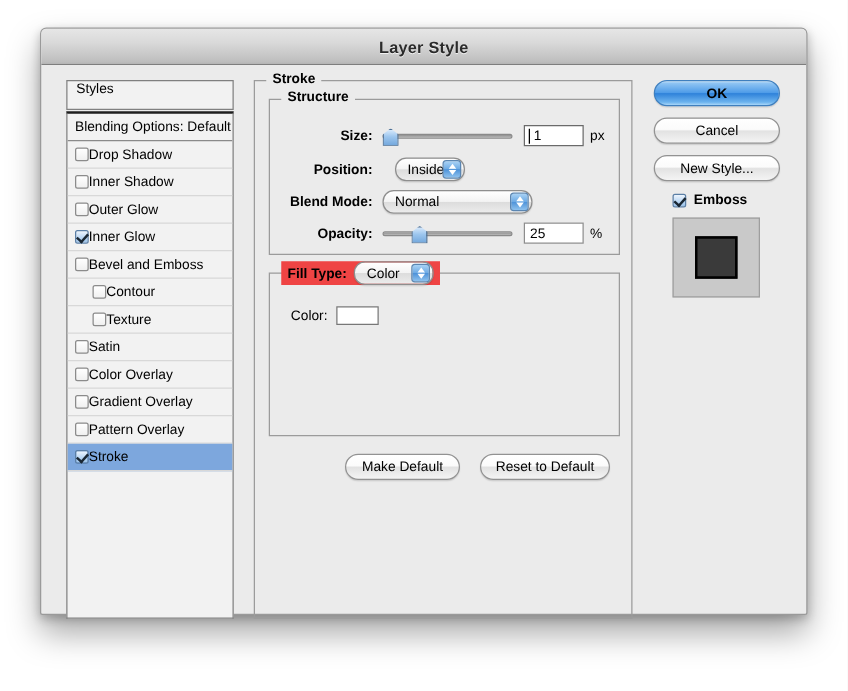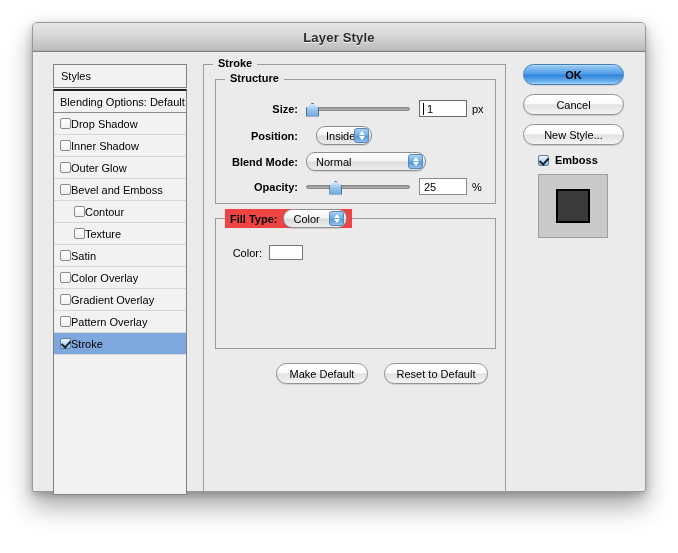--- a/index.html
+++ b/index.html
@@ -53,21 +53,21 @@
   .styles-header {
     position: absolute;
     left: 20px;
     top: 12px;
     width: 134px;
     height: 24px;
     background: #f2f2f2;
     border: 1px solid #808080;
     box-sizing: border-box;
     display: flex;
-    align-items: center;
+    align-items: flex-start;
     padding-left: 7px;
     font-size: 11px;
     color: #000;
   }
   .styles-list {
     position: absolute;
     left: 20px;
     top: 37px;
     width: 134px;
     height: 406px;
@@ -343,20 +343,24 @@
         </div>
         <div class="style-row">
           <span class="cb"></span>
           <span class="lbl">Inner Shadow</span>
         </div>
         <div class="style-row">
           <span class="cb"></span>
           <span class="lbl">Outer Glow</span>
         </div>
         <div class="style-row">
+          <span class="cb on"></span>
+          <span class="lbl">Inner Glow</span>
+        </div>
+        <div class="style-row">
           <span class="cb"></span>
           <span class="lbl">Bevel and Emboss</span>
         </div>
         <div class="style-row indent">
           <span class="cb"></span>
           <span class="lbl">Contour</span>
         </div>
         <div class="style-row indent">
           <span class="cb"></span>
           <span class="lbl">Texture</span>

